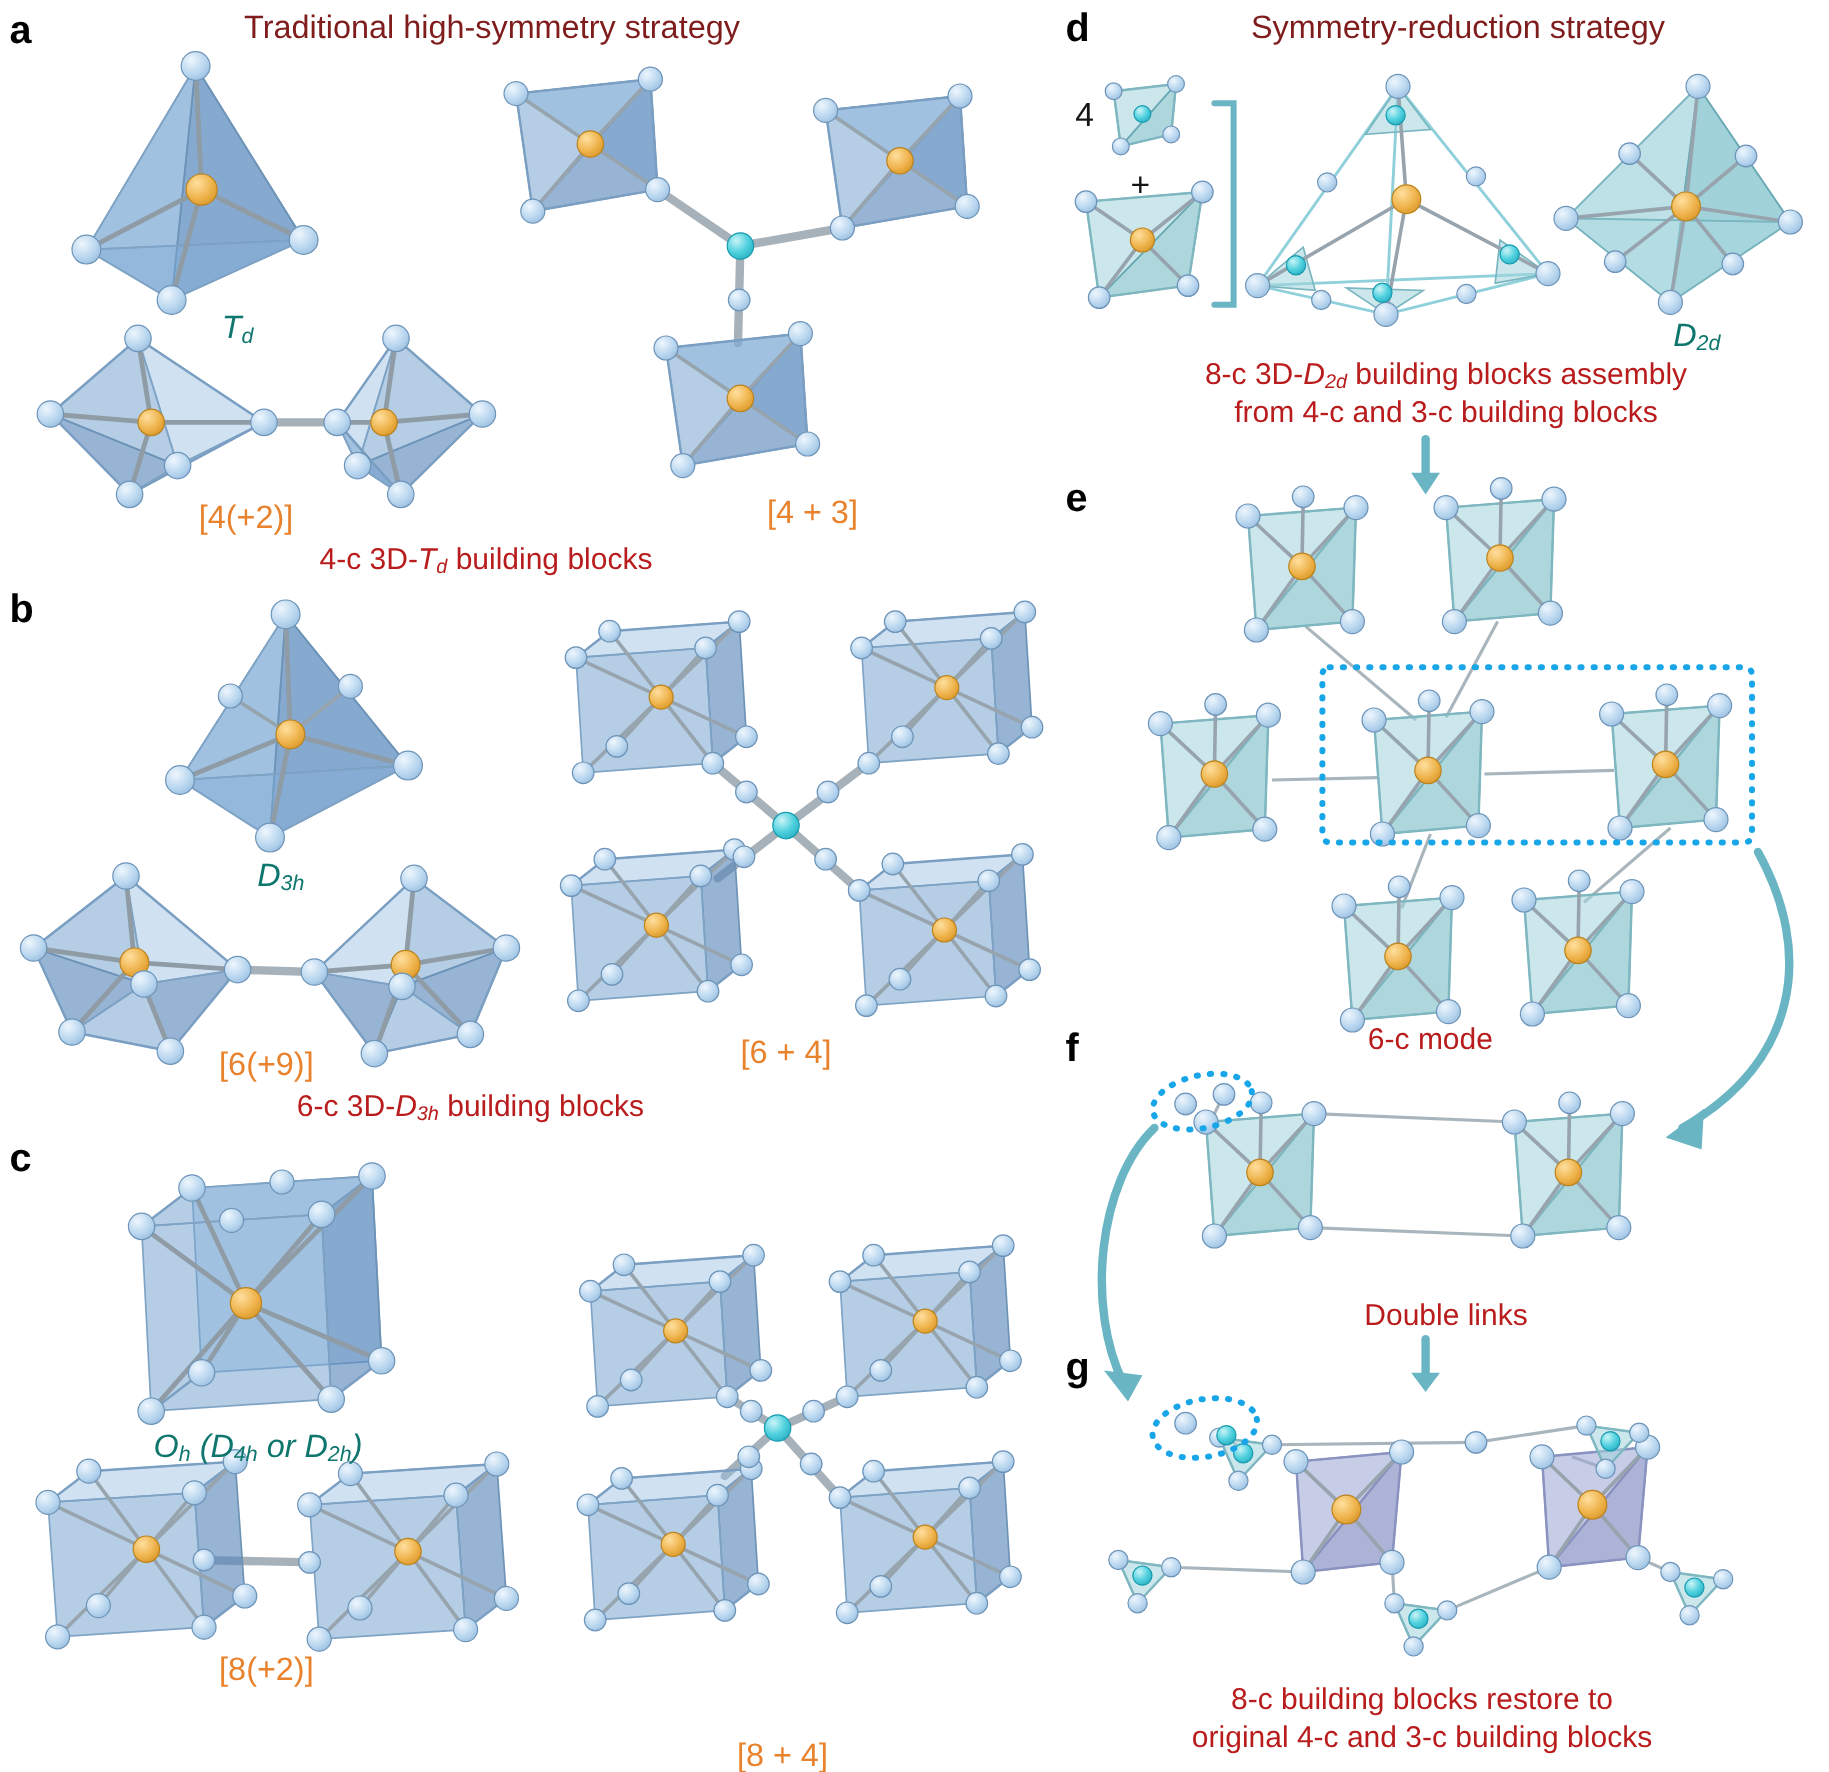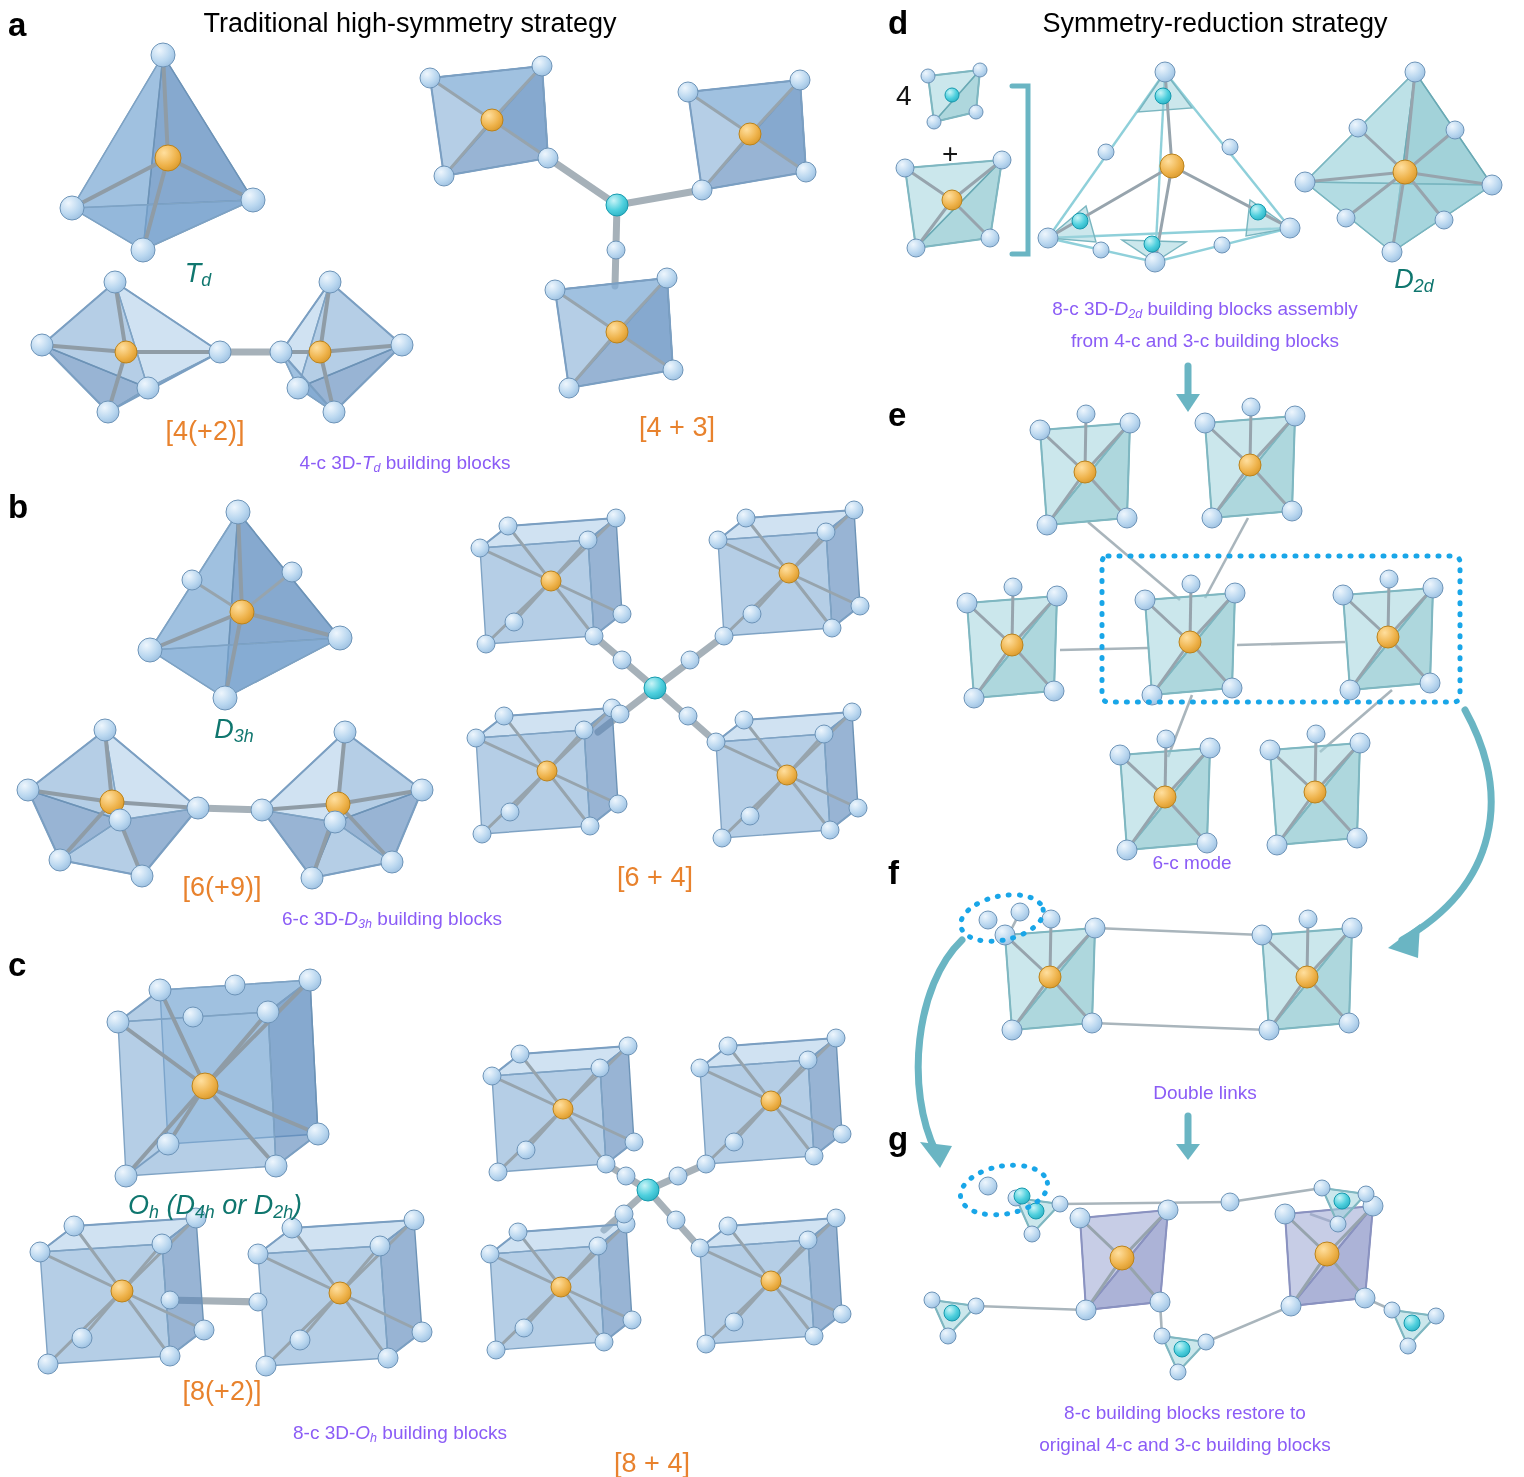--- a/index.html
+++ b/index.html
@@ -3,24 +3,24 @@
 <meta charset="utf-8">
 <style>
   *{box-sizing:border-box}
   html,body{margin:0;padding:0;background:#fff}
   body{font-family:"Liberation Sans", sans-serif;color:#121212}
   .stage{position:relative;width:1524px;height:1477px;background:#fff;overflow:hidden}
   svg.art{position:absolute;left:0;top:0}
   .t{position:absolute;white-space:nowrap;transform:translateX(-50%)}
   .tl{position:absolute;white-space:nowrap}
   .letter{font-size:33px;font-weight:700;color:#000}
-  .hdr{font-size:27px;color:#000000}
+  .hdr{font-size:27px;color:#7f1d1d}
   .sym{font-size:27px;color:#0f766e;font-style:italic}
   .formula{font-size:27px;color:#E8822D}
-  .cap{font-size:19px;color:#8b5cf6}
+  .cap{font-size:25px;color:#b91c1c}
   .num{font-size:28px;color:#151515}
   .it{font-style:italic}
   .sb{font-size:66%;vertical-align:-0.22em}
   
   .f1l{fill:rgba(151,191,226,.45);stroke:#7fa3c4;stroke-width:1.4}
   .f1{fill:rgba(120,165,210,.55);stroke:#7fa3c4;stroke-width:1.4}
   .f1d{fill:rgba(88,134,186,.62);stroke:#6d93b6;stroke-width:1.4}
   .f2l{fill:rgba(193,229,233,.5);stroke:#7ab6c0;stroke-width:1.4}
   .f2{fill:rgba(160,212,220,.55);stroke:#7ab6c0;stroke-width:1.4}
   .f2d{fill:rgba(124,190,200,.62);stroke:#6aa9b4;stroke-width:1.4}
@@ -568,21 +568,20 @@
 <div class="tl letter" style="left:8px;top:488px">b</div>
 <div class="t sym" style="left:234px;top:714px"><span class="it">D</span><span class="it sb">3h</span></div>
 <div class="t formula" style="left:222px;top:872px">[6(+9)]</div>
 <div class="t formula" style="left:655px;top:862px">[6 + 4]</div>
 <div class="t cap" style="left:392px;top:908px"><span>6-c 3D-</span><span class="it">D</span><span class="it sb">3h</span><span> building blocks</span></div>
 
 <div class="tl letter" style="left:8px;top:946px">c</div>
 <div class="t sym" style="left:215px;top:1190px"><span class="it">O</span><span class="it sb">h</span><span class="it"> (</span><span class="it">D</span><span class="it sb">4h</span><span class="it"> or </span><span class="it">D</span><span class="it sb">2h</span><span class="it">)</span></div>
 <div class="t formula" style="left:222px;top:1376px">[8(+2)]</div>
 <div class="t formula" style="left:652px;top:1448px">[8 + 4]</div>
-<div class="t cap" style="left:400px;top:1422px"><span>8-c 3D-</span><span class="it">O</span><span class="it sb">h</span><span> building blocks</span></div>
 
 <div class="tl letter" style="left:888px;top:4px">d</div>
 <div class="t hdr" style="left:1215px;top:8px">Symmetry-reduction strategy</div>
 <div class="tl num" style="left:896px;top:80px">4</div>
 <div class="tl num" style="left:942px;top:138px">+</div>
 <div class="t sym" style="left:1414px;top:264px"><span class="it">D</span><span class="it sb">2d</span></div>
 <div class="t cap" style="left:1205px;top:298px"><span>8-c 3D-</span><span class="it">D</span><span class="it sb">2d</span><span> building blocks assembly</span></div>
 <div class="t cap" style="left:1205px;top:330px">from 4-c and 3-c building blocks</div>
 
 <div class="tl letter" style="left:888px;top:396px">e</div>

